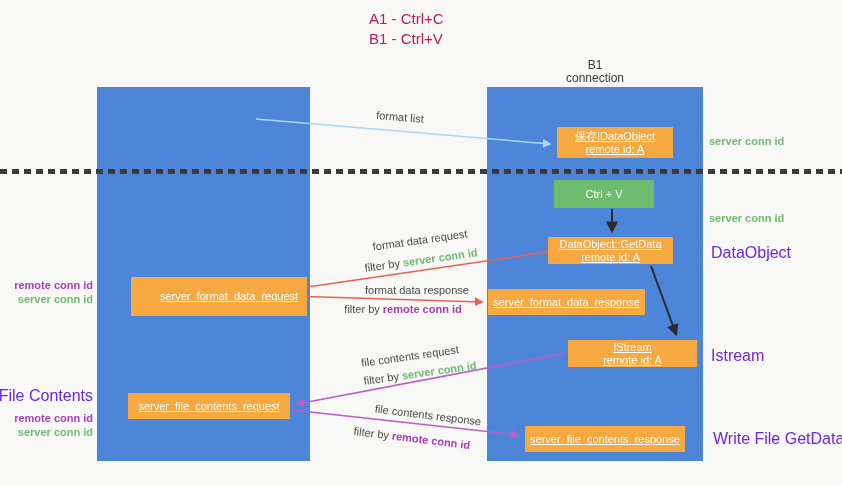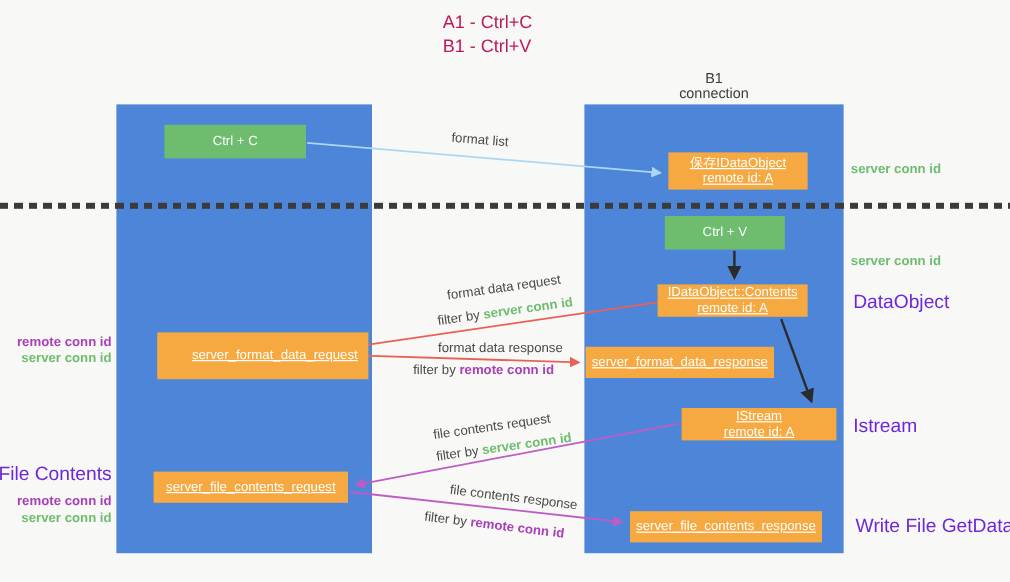--- a/index.html
+++ b/index.html
@@ -87,35 +87,32 @@
     </defs>
     <line x1="256" y1="119" x2="550" y2="144" stroke="#abd7f4" stroke-width="1.5" marker-end="url(#m-blue)"></line>
     <line x1="548" y1="252" x2="294" y2="289" stroke="#e96156" stroke-width="1.5" marker-end="url(#m-red)"></line>
     <line x1="290" y1="296" x2="482" y2="302" stroke="#e96156" stroke-width="1.5" marker-end="url(#m-red)"></line>
     <line x1="612" y1="209" x2="612" y2="231" stroke="#2b2b2b" stroke-width="2" marker-end="url(#m-black)"></line>
     <line x1="651" y1="266" x2="676" y2="334" stroke="#2b2b2b" stroke-width="2" marker-end="url(#m-black)"></line>
     <line x1="566" y1="353" x2="297" y2="404" stroke="#bf5bc5" stroke-width="1.5" marker-end="url(#m-purple)"></line>
     <line x1="292" y1="410" x2="518" y2="435" stroke="#bf5bc5" stroke-width="1.5" marker-end="url(#m-purple)"></line>
   </svg>
 
-  <div id="box-ctrl-c" class="box green">
-    <div>Ctrl + C</div>
-  </div>
 
   <div id="box-save-dataobject" class="box orange">
     <div>保存IDataObject</div>
     <div>remote id: A</div>
   </div>
 
   <div id="box-ctrl-v" class="box green">
     <div>Ctrl + V</div>
   </div>
 
   <div id="box-getdata" class="box orange">
-    <div>IDataObject::Contents</div>
+    <div>DataObject::GetData</div>
     <div>remote id: A</div>
   </div>
 
   <div id="box-format-request" class="box orange">
     <div>server_format_data_request</div>
   </div>
 
   <div id="box-format-response" class="box orange">
     <div>server_format_data_response</div>
   </div>

